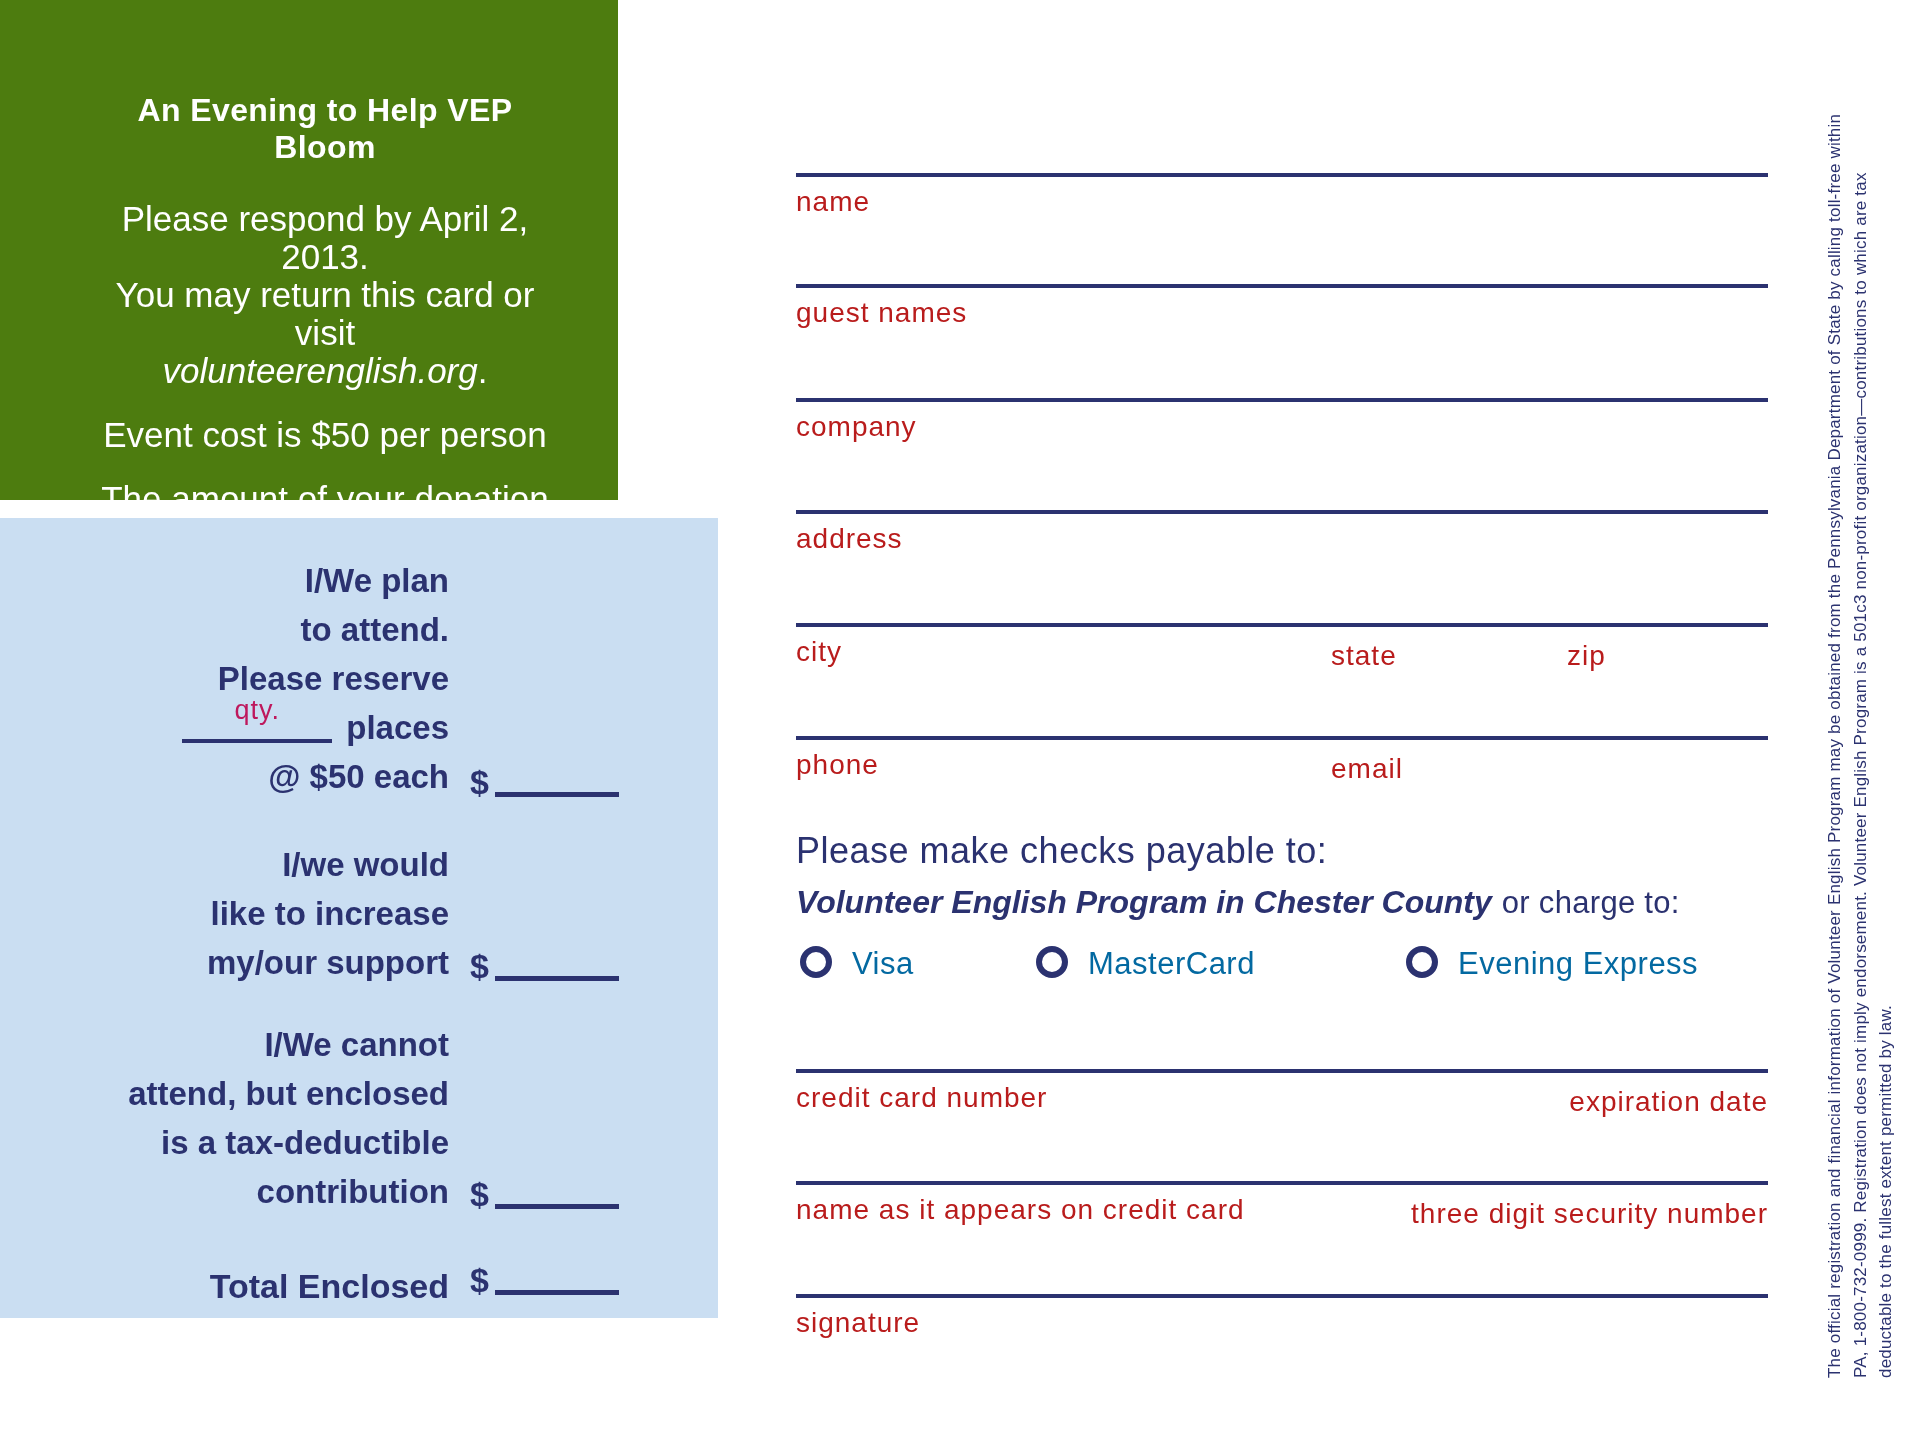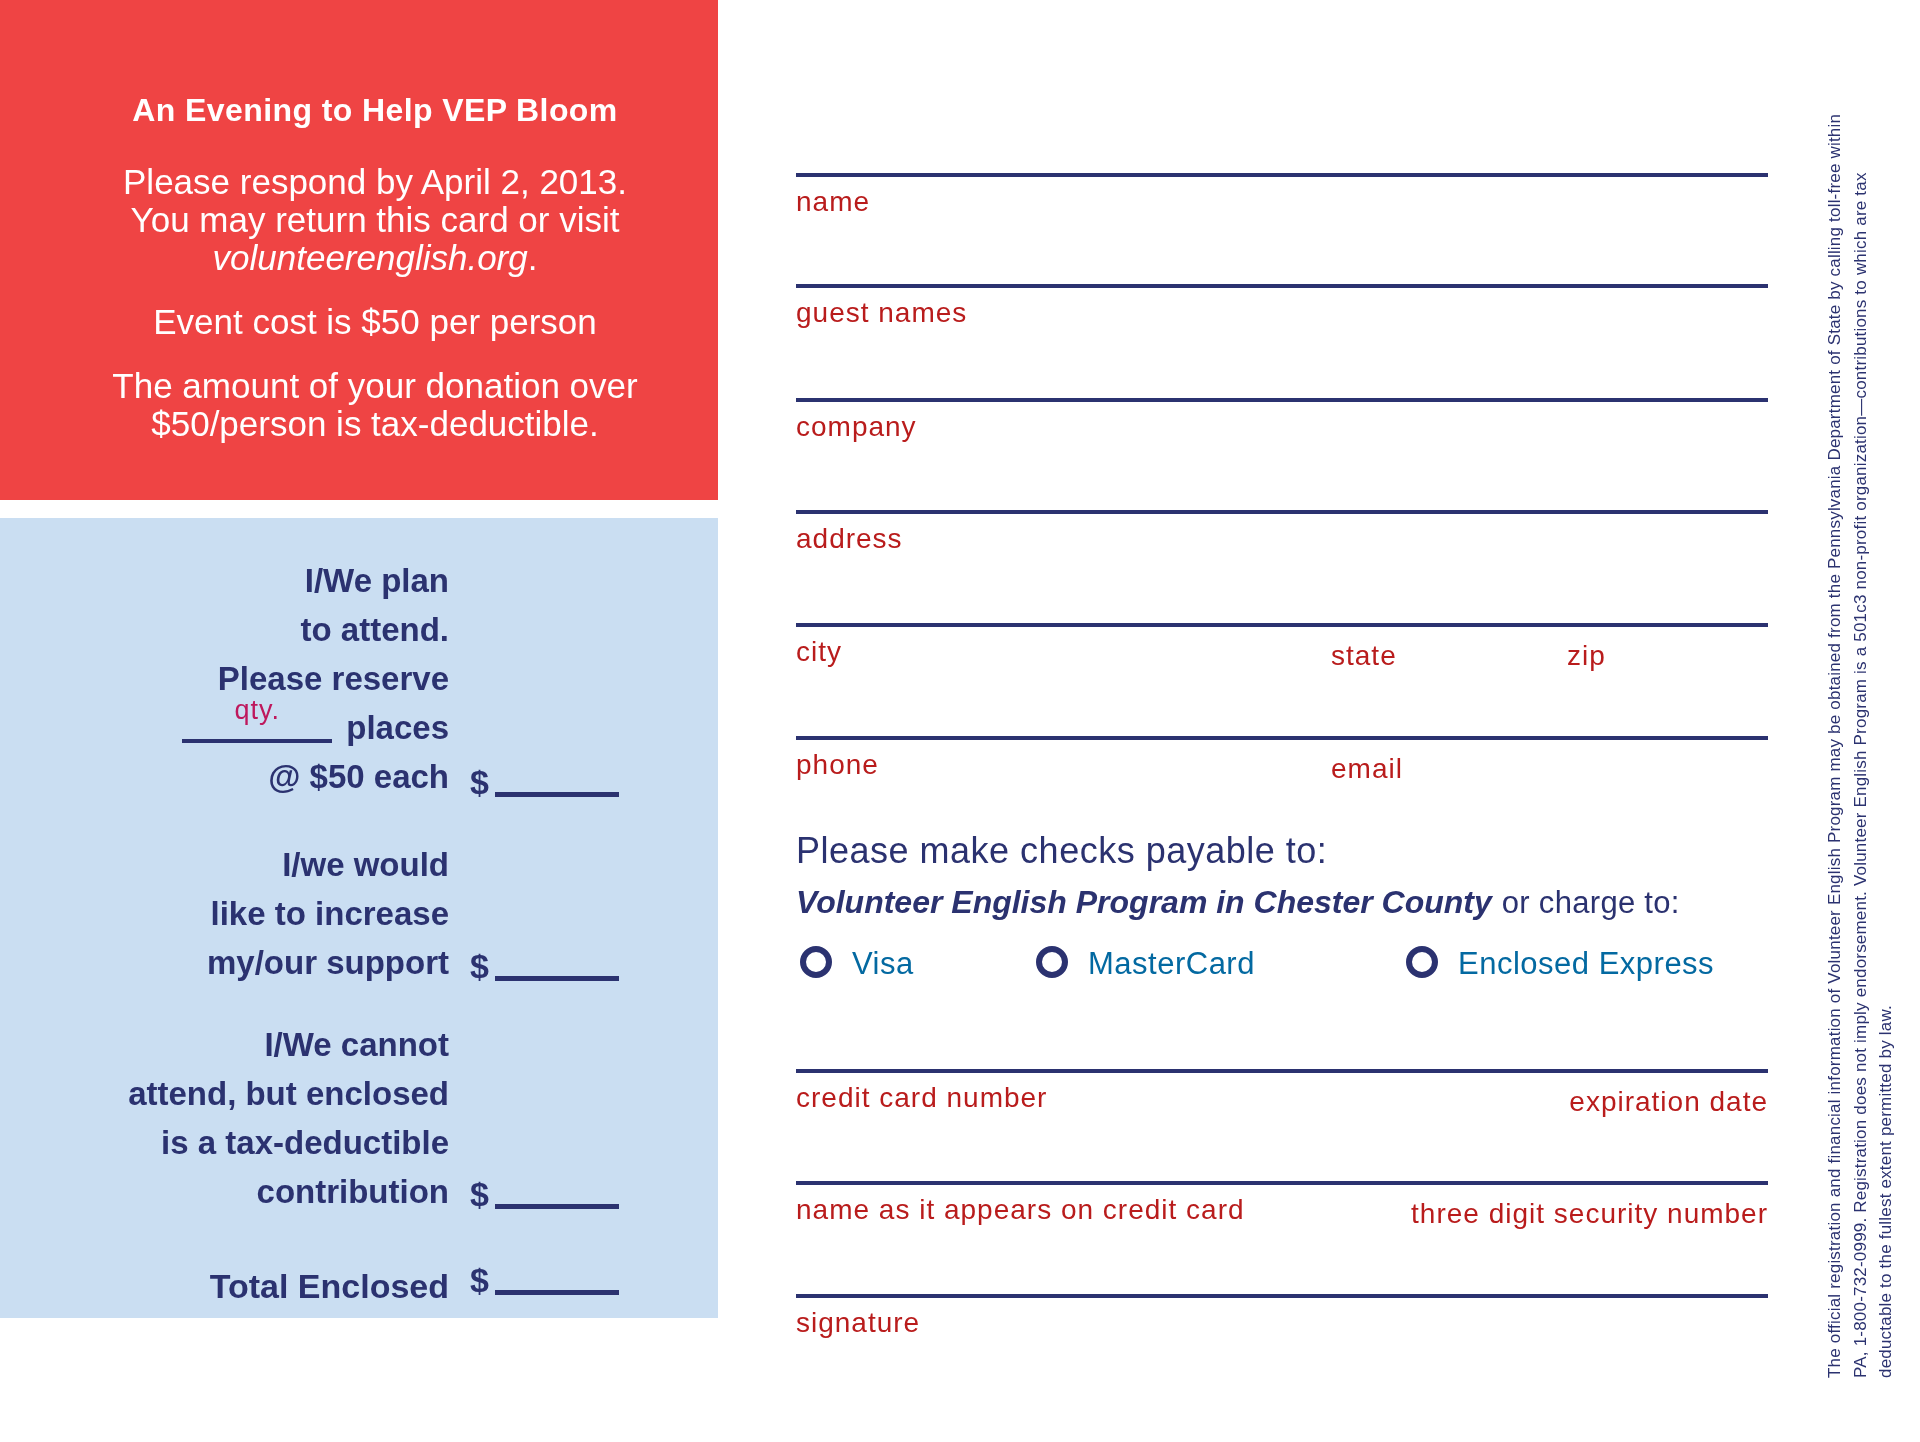--- a/index.html
+++ b/index.html
@@ -4,22 +4,22 @@
 <style>
   * { margin:0; padding:0; box-sizing:border-box; }
   html,body { background:#ffffff; }
   .page {
     position:relative; width:1920px; height:1442px; background:#ffffff;
     font-family:"Liberation Sans", sans-serif; overflow:hidden;
   }
 
   
   .panel-navy {
-    position:absolute; left:0; top:0; width:718px; height:500px;
-    background:#ef4444; color:#ffffff; text-align:center;padding-left:32px;
+    position:absolute; left:0; top:0; width:618px; height:500px;
+    background:#4d7c0f; color:#ffffff; text-align:center;padding-left:32px;
   }
   .navy-inner { padding:92px 52px 0 52px; }
   .event-title { font-size:32px; font-weight:700; letter-spacing:0.4px; margin-bottom:34px; }
   .navy-p { font-size:35px; line-height:38px; margin-bottom:26px; font-weight:400; }
   .site-italic { font-style:italic; }
 
   
   .panel-blue {
     position:absolute; left:0; top:518px; width:718px; height:800px;
     background:#cadef2;
@@ -206,21 +206,21 @@
   <div class="pm pm-visa">
     <span class="circle"></span>
     <span>Visa</span>
   </div>
   <div class="pm pm-mc">
     <span class="circle"></span>
     <span>MasterCard</span>
   </div>
   <div class="pm pm-amex">
     <span class="circle"></span>
-    <span>Enclosed Express</span>
+    <span>Evening Express</span>
   </div>
 
   <div class="field f-cc">
     <span class="lbl">credit card number</span>
     <span class="sub flush-right">expiration date</span>
   </div>
 
   <div class="field f-cardname">
     <span class="lbl">name as it appears on credit card</span>
     <span class="sub flush-right">three digit security number</span>

